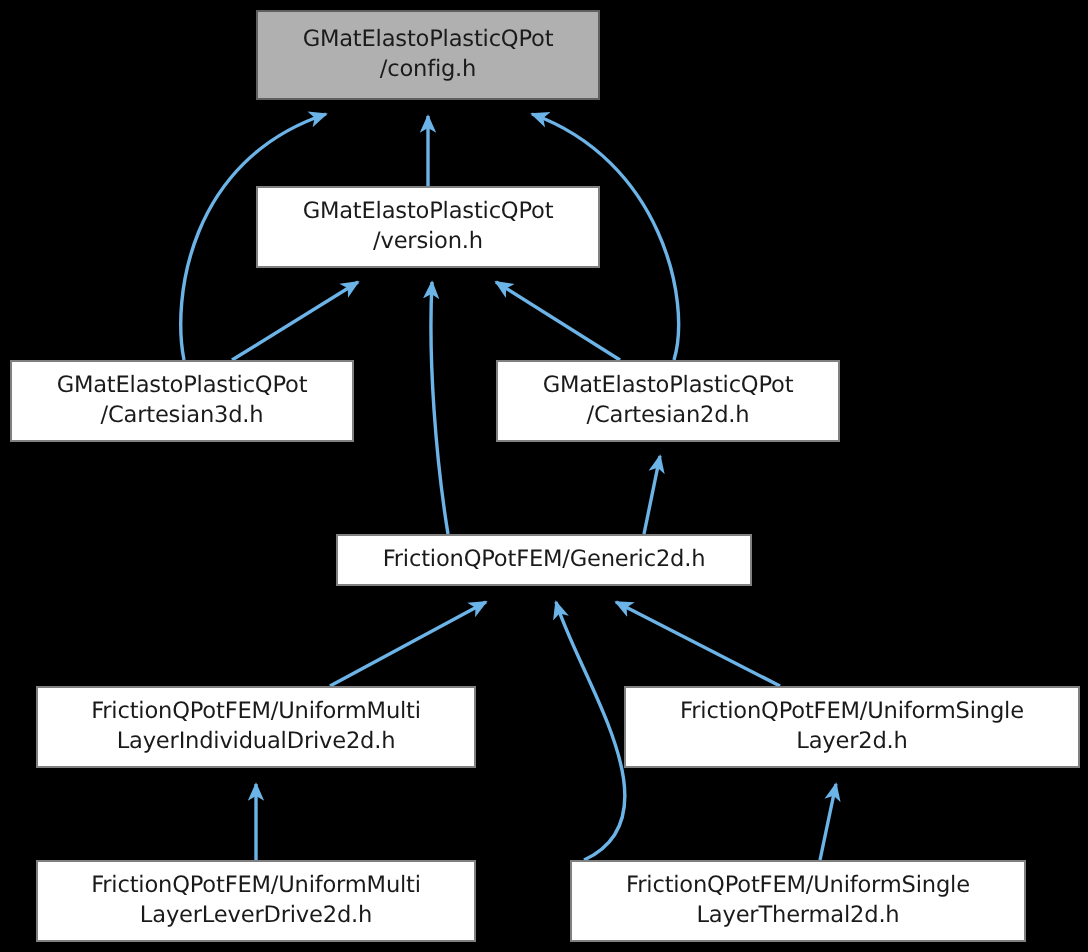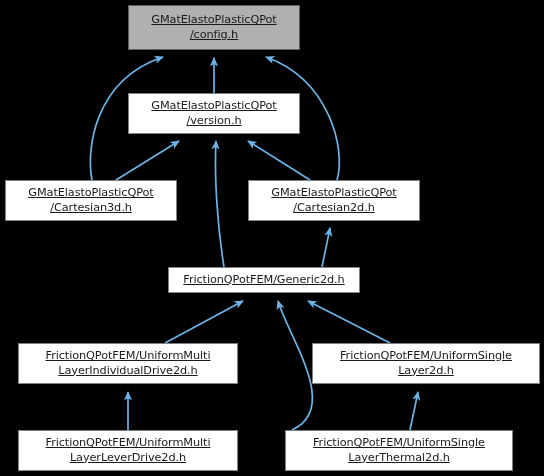--- a/index.html
+++ b/index.html
@@ -39,21 +39,20 @@
     white-space: pre-line;
     z-index: 2;
   }
   .node.root {
     background: #b0b0b0;
     border: 1px solid #606060;
   }
   .node-label {
     display: block;
     padding: 0 3px;
-    text-decoration: underline;
   }
 </style>
 </head>
 <body>
 
 <div id="graph">
   <svg id="edges" viewBox="0 0 544 476" xmlns="http://www.w3.org/2000/svg">
       <defs>
         <marker id="arrowhead" viewBox="0 0 10 10" refX="9" refY="5" markerWidth="5.5" markerHeight="5.5" orient="auto-start-reverse" markerUnits="strokeWidth">
           <path d="M 0 0.6 L 10 5 L 0 9.4 L 2.6 5 Z" fill="#6cb4e8"></path>
@@ -73,21 +72,21 @@
       <path d="M 410,430 L 418,392" fill="none" stroke="#6cb4e8" stroke-width="1.7" marker-end="url(#arrowhead)"></path>
     </svg>
 <div class="node root" style="left: 128px; top: 5px; width: 172px; height: 45px;"><span class="node-label">GMatElastoPlasticQPot
 /config.h</span></div>
     <div class="node" style="left: 128px; top: 93px; width: 172px; height: 41px;"><span class="node-label">GMatElastoPlasticQPot
 /version.h</span></div>
     <div class="node" style="left: 5px; top: 180px; width: 172px; height: 41px;"><span class="node-label">GMatElastoPlasticQPot
 /Cartesian3d.h</span></div>
     <div class="node" style="left: 248px; top: 180px; width: 172px; height: 41px;"><span class="node-label">GMatElastoPlasticQPot
 /Cartesian2d.h</span></div>
-    <div class="node" style="left: 168px; top: 267px; width: 192px; height: 26px;"><span class="node-label">FrictionQPotFEM/Generic2d.h</span></div>
+    <div class="node" style="left: 168px; top: 267px; width: 208px; height: 26px;"><span class="node-label">FrictionQPotFEM/Generic2d.h</span></div>
     <div class="node" style="left: 18px; top: 343px; width: 220px; height: 41px;"><span class="node-label">FrictionQPotFEM/UniformMulti
 LayerIndividualDrive2d.h</span></div>
     <div class="node" style="left: 312px; top: 343px; width: 228px; height: 41px;"><span class="node-label">FrictionQPotFEM/UniformSingle
 Layer2d.h</span></div>
     <div class="node" style="left: 18px; top: 430px; width: 220px; height: 41px;"><span class="node-label">FrictionQPotFEM/UniformMulti
 LayerLeverDrive2d.h</span></div>
     <div class="node" style="left: 285px; top: 430px; width: 228px; height: 41px;"><span class="node-label">FrictionQPotFEM/UniformSingle
 LayerThermal2d.h</span></div>
   </div>
 

